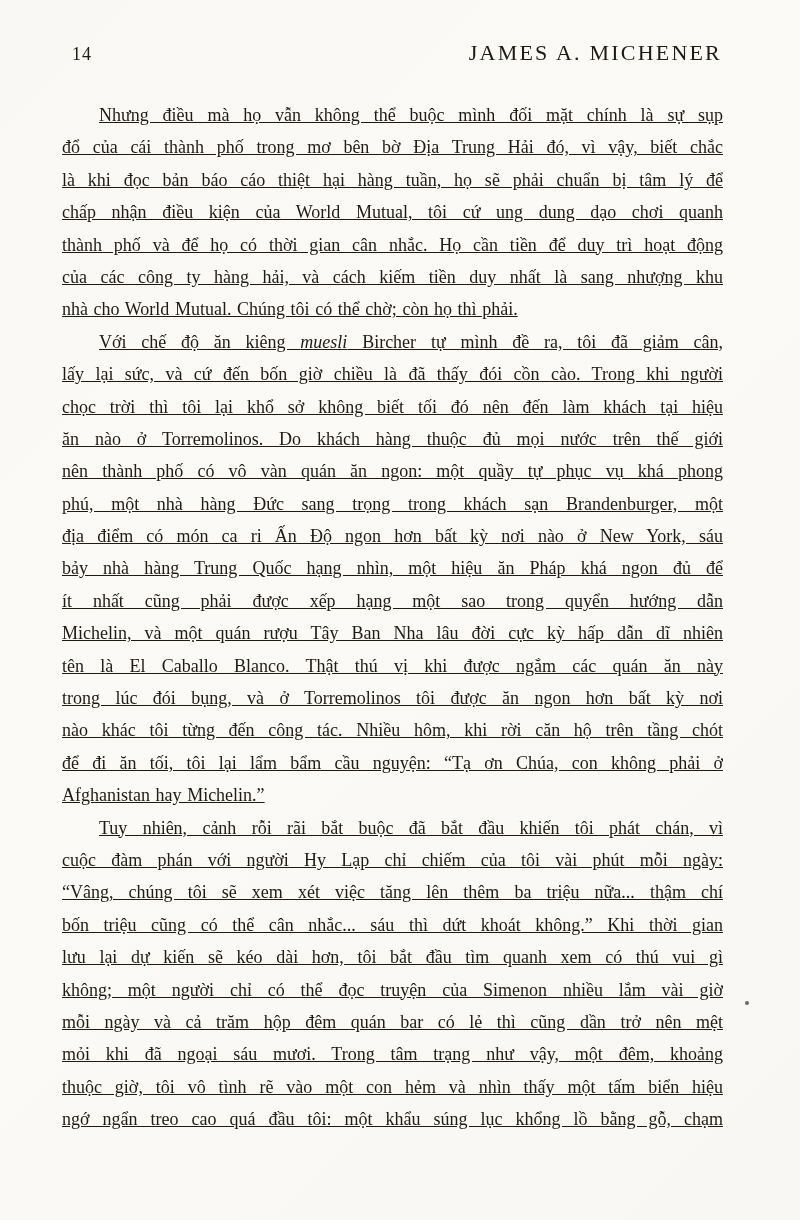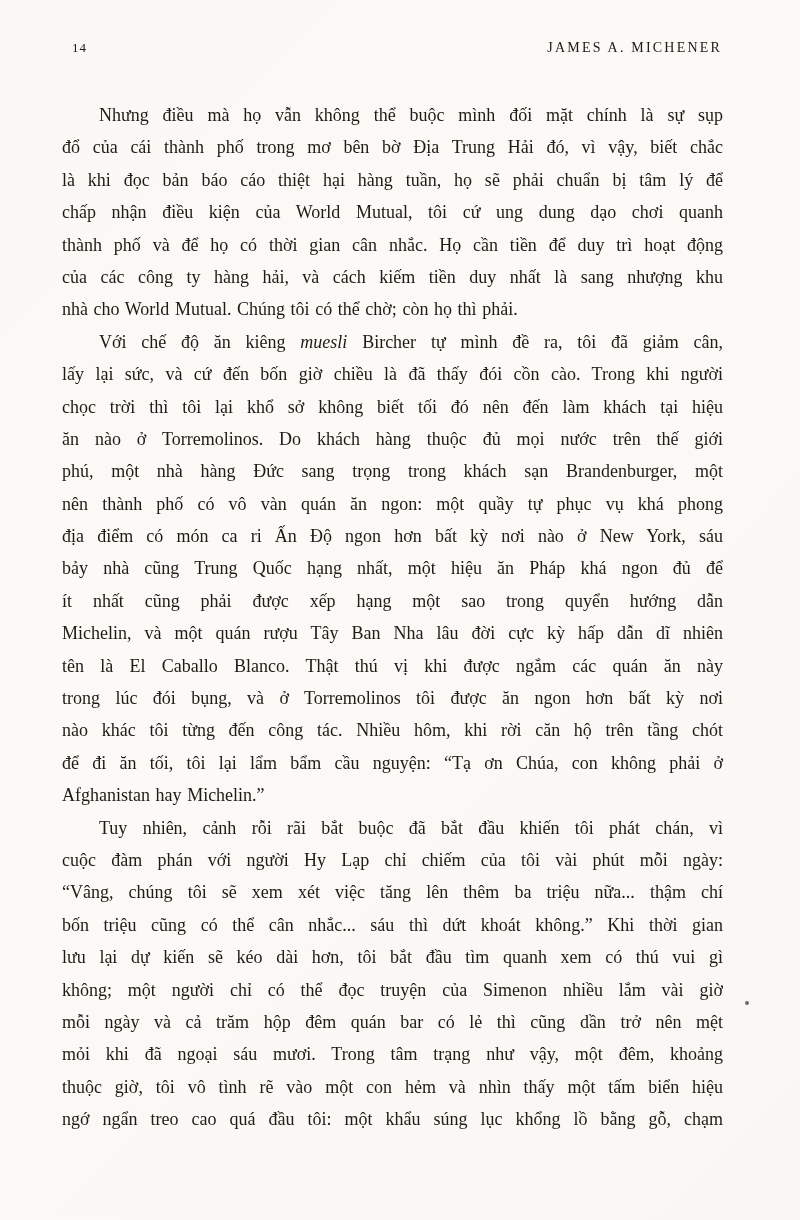--- a/index.html
+++ b/index.html
@@ -16,42 +16,43 @@
     color: #1f1a14;
   }
   .running-head {
     position: absolute;
     top: 40px; left: 72px; right: 78px;
     display: flex;
     justify-content: space-between;
     align-items: baseline;
   }
   .page-number {
-    font-size: 13px;
+    font-size: 18px;
     letter-spacing: 1px;
     font-variant-numeric: lining-nums;
   }
   .running-title {
-    font-size: 14px;
+    font-size: 22px;
     letter-spacing: 2.2px;
   }
   .body-text {
     position: absolute;
     top: 99px; left: 62px;
     width: 661px;
   }
   .line {
     font-size: 18px;
     line-height: 32.4px;
     height: 32.4px;
     overflow: hidden;
     text-align: justify;
     text-align-last: justify;
     word-spacing: 0.06em;
     white-space: normal;
+    text-decoration: underline;
   }
   .line.first { text-indent: 37px; }
   .line.para-end { text-align-last: left; }
   .line i { font-style: italic; }
   .speck {
     position: absolute;
     left: 745px; top: 1001px;
     width: 4px; height: 4px;
     border-radius: 50%;
     background: #4a4440;
@@ -75,24 +76,24 @@
         <div class="line">chấp nhận điều kiện của World Mutual, tôi cứ ung dung dạo chơi quanh</div>
         <div class="line">thành phố và để họ có thời gian cân nhắc. Họ cần tiền để duy trì hoạt động</div>
         <div class="line">của các công ty hàng hải, và cách kiếm tiền duy nhất là sang nhượng khu</div>
         <div class="line para-end">nhà cho World Mutual. Chúng tôi có thể chờ; còn họ thì phải.</div>
       </div>
       <div>
         <div class="line first">Với chế độ ăn kiêng <i>muesli</i> Bircher tự mình đề ra, tôi đã giảm cân,</div>
         <div class="line">lấy lại sức, và cứ đến bốn giờ chiều là đã thấy đói cồn cào. Trong khi người</div>
         <div class="line">chọc trời thì tôi lại khổ sở không biết tối đó nên đến làm khách tại hiệu</div>
         <div class="line">ăn nào ở Torremolinos. Do khách hàng thuộc đủ mọi nước trên thế giới</div>
+        <div class="line">nên thành phố có vô vàn quán ăn ngon: một quầy tự phục vụ khá phong</div>
         <div class="line">phú, một nhà hàng Đức sang trọng trong khách sạn Brandenburger, một</div>
-        <div class="line">nên thành phố có vô vàn quán ăn ngon: một quầy tự phục vụ khá phong</div>
         <div class="line">địa điểm có món ca ri Ấn Độ ngon hơn bất kỳ nơi nào ở New York, sáu</div>
-        <div class="line">bảy nhà cũng Trung Quốc hạng nhất, một hiệu ăn Pháp khá ngon đủ để</div>
+        <div class="line">bảy nhà hàng Trung Quốc hạng nhìn, một hiệu ăn Pháp khá ngon đủ để</div>
         <div class="line">ít nhất cũng phải được xếp hạng một sao trong quyển hướng dẫn</div>
         <div class="line">Michelin, và một quán rượu Tây Ban Nha lâu đời cực kỳ hấp dẫn dĩ nhiên</div>
         <div class="line">tên là El Caballo Blanco. Thật thú vị khi được ngắm các quán ăn này</div>
         <div class="line">trong lúc đói bụng, và ở Torremolinos tôi được ăn ngon hơn bất kỳ nơi</div>
         <div class="line">nào khác tôi từng đến công tác. Nhiều hôm, khi rời căn hộ trên tầng chót</div>
         <div class="line">để đi ăn tối, tôi lại lẩm bẩm cầu nguyện: “Tạ ơn Chúa, con không phải ở</div>
         <div class="line para-end">Afghanistan hay Michelin.”</div>
       </div>
       <div>
         <div class="line first">Tuy nhiên, cảnh rỗi rãi bắt buộc đã bắt đầu khiến tôi phát chán, vì</div>

